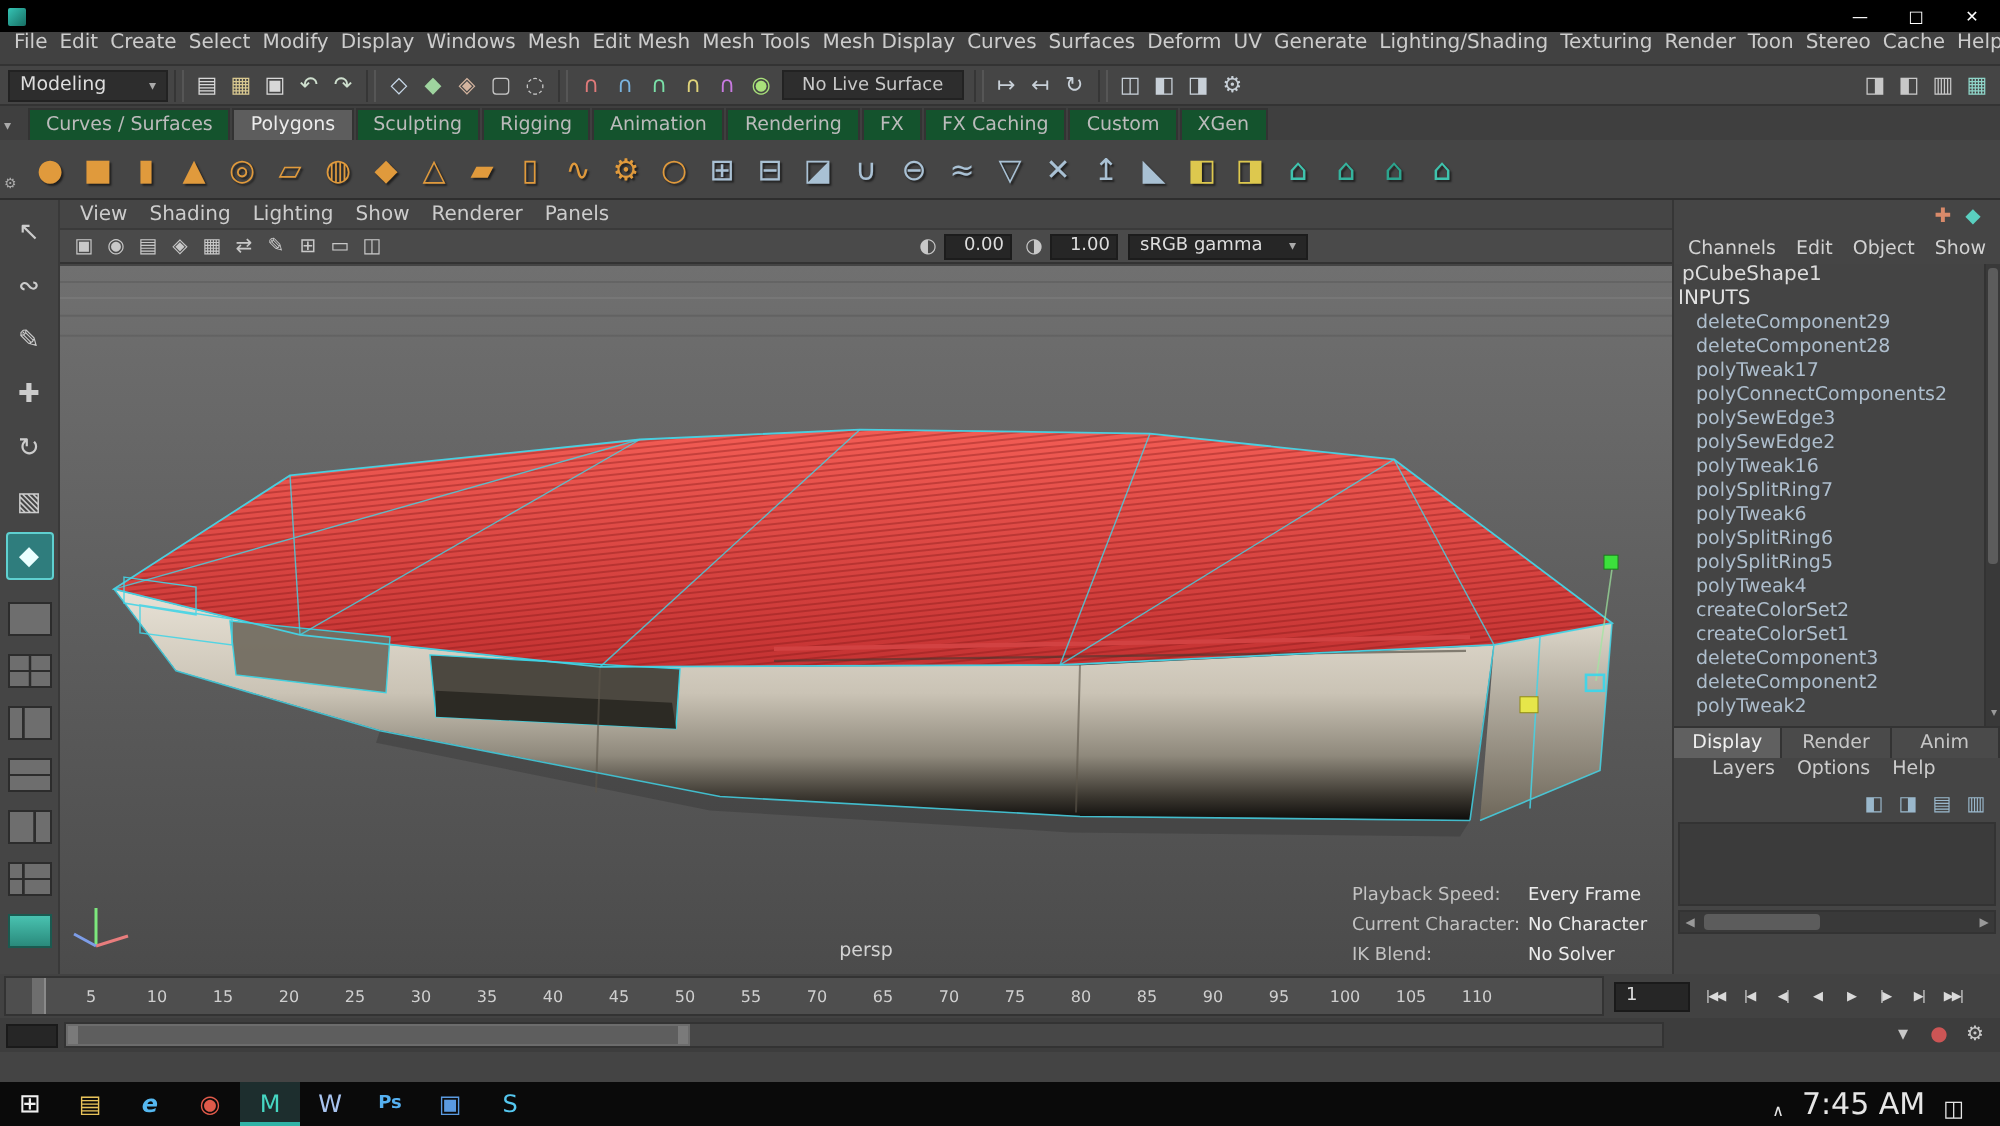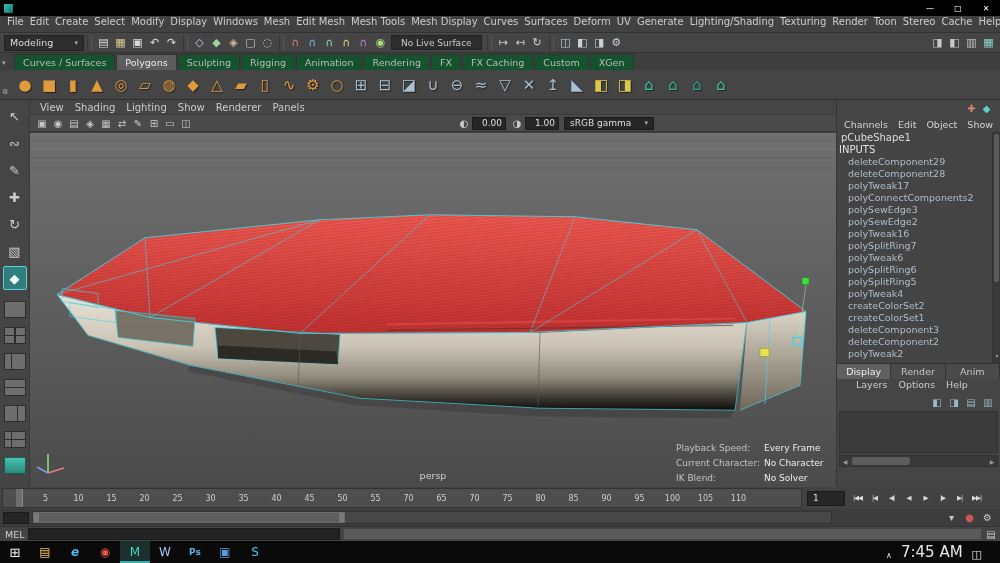--- a/index.html
+++ b/index.html
@@ -560,26 +560,20 @@
       </div>
     </div>
     <div class="rs-right">
 
     <span class="rs-icon" style="color: rgb(200, 200, 200);">▾</span>
         <span class="rs-icon" style="color: rgb(204, 85, 85);">●</span>
         <span class="rs-icon" style="color: rgb(200, 200, 200);">⚙</span>
       </div>
   </div>
 
-  <div id="commandline">
-    <span class="cl-label">MEL</span>
-    <div class="cl-input"></div>
-    <div class="cl-result"></div>
-    <span class="cl-icon"></span>
-  </div>
 
   <div id="taskbar">
     <span class="tb-start"></span>
     <div class="tb-apps">
 
     <span class="tb-app" style="color: rgb(232, 195, 90);">▤</span>
         <span class="tb-app ital" style="color: rgb(85, 184, 240);">e</span>
         <span class="tb-app" style="color: rgb(224, 90, 74);">◉</span>
         <span class="tb-app" style="color: rgb(70, 214, 194);">M</span>
         <span class="tb-app" style="color: rgb(168, 196, 240);">W</span>

